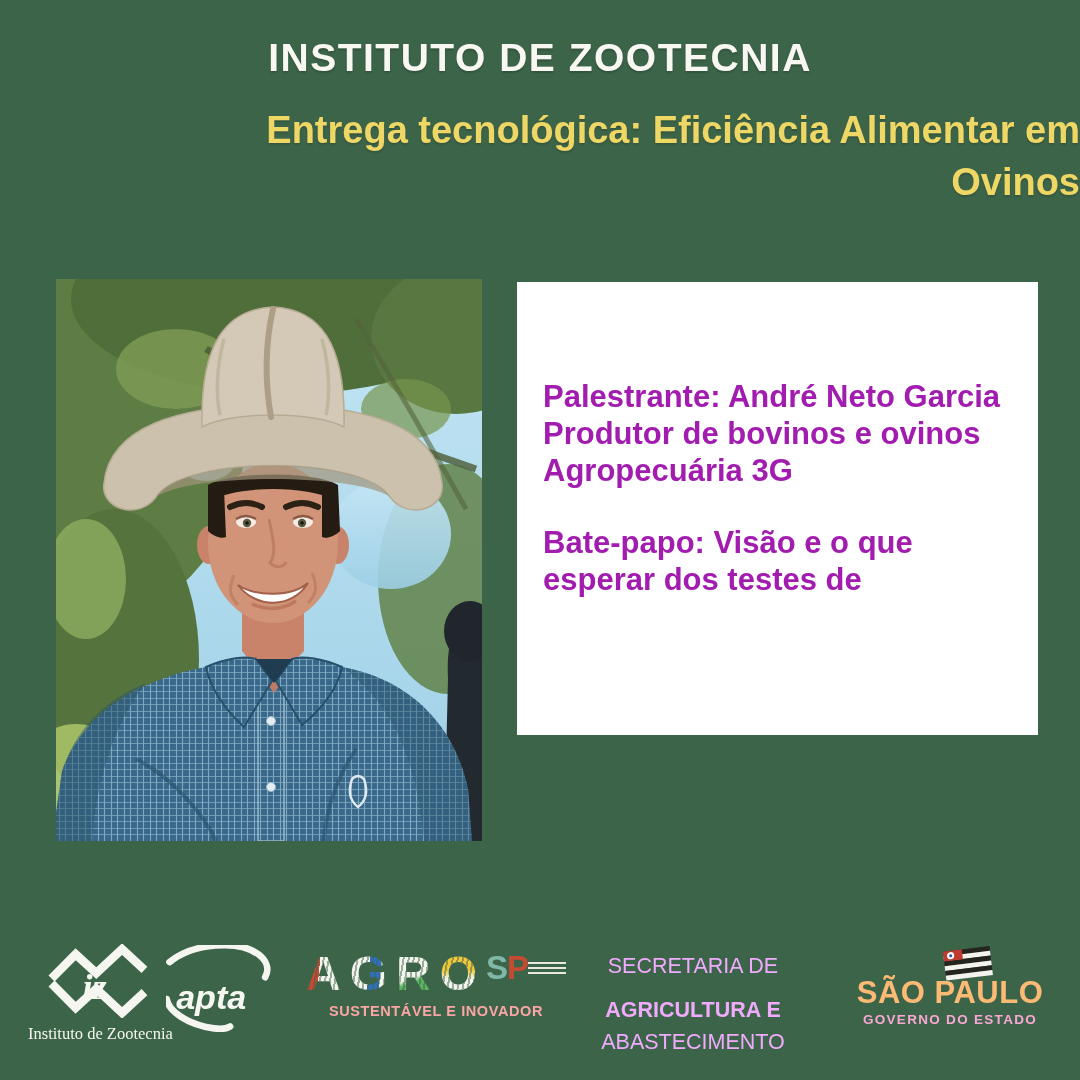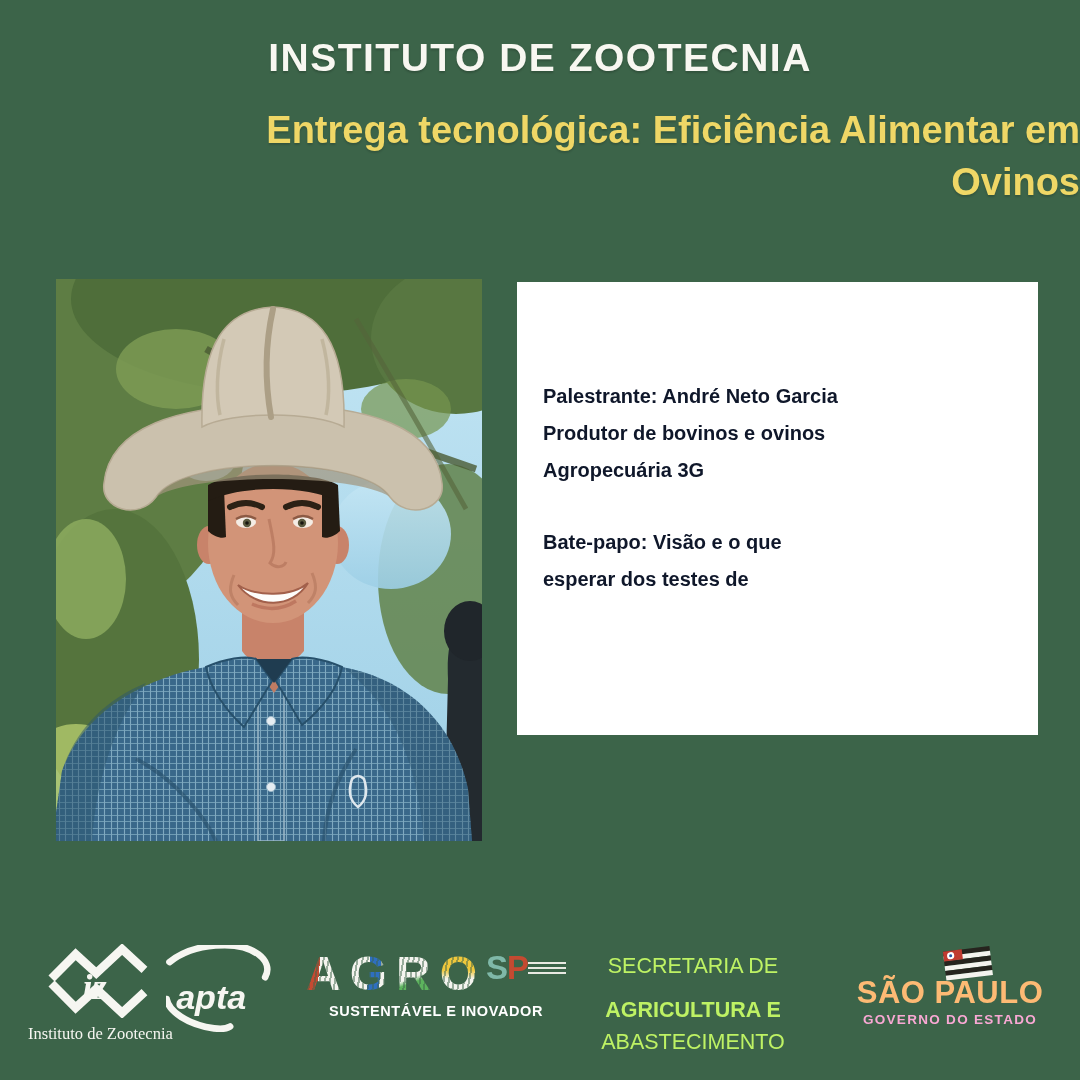--- a/index.html
+++ b/index.html
@@ -15,21 +15,21 @@
             text-shadow:0 2px 2px rgba(0,0,0,0.15);}
   .subtitle span{display:block;}
 
   
   .photo{position:absolute;left:56px;top:279px;width:426px;height:562px;margin:0;}
   .photo svg{display:block;width:426px;height:562px;}
 
   
   .card{position:absolute;left:517px;top:282px;width:521px;height:453px;background:#ffffff;}
   .card-text{position:absolute;left:26px;top:96px;right:14px;
-             color:#0f172a;font-size:20px;font-weight:700;line-height:37px;}
+             color:#a21caf;font-size:31px;font-weight:700;line-height:37px;}
   .card-block{margin:0 0 35px 0;}
   .card-block span{display:block;}
 
   
   .footer{position:absolute;left:0;top:930px;width:1080px;height:150px;}
   .logo-block{position:absolute;text-align:center;color:#ffffff;}
 
   .iz-block{left:28px;top:14px;width:140px;}
   .iz-block svg{width:104px;height:74px;}
   .iz-caption{font-family:"Liberation Serif",serif;font-size:16.5px;color:#f6f6f1;
@@ -51,24 +51,24 @@
             linear-gradient(160deg,#f4f4ef 0 55%,#5cb35d 64%);}
     .agro-o{background-image:repeating-linear-gradient(100deg,rgba(60,100,73,0) 0 3px,rgba(60,100,73,0.5) 3px 5px),
             linear-gradient(180deg,#f0c83c 0 42%,#f4f4ef 60%);}
   }
   .agro-sp{display:flex;align-items:center;margin-top:1px;}
   .agro-sp-letters{font-size:33px;font-weight:700;line-height:1.0;letter-spacing:-1px;}
   .agro-sp-letters .sp-s{color:#7fb8a8;}
   .agro-sp-letters .sp-p{color:#c44a31;}
   .agro-bars{margin-top:3px;}
   .agro-bars div{width:38px;height:2.5px;background:#e9e9e2;margin:0 0 2.5px 0;}
-  .agro-tagline{font-size:14.5px;font-weight:700;color:#ffffff;letter-spacing:0.6px;
+  .agro-tagline{font-size:14.5px;font-weight:700;color:#fca5a5;letter-spacing:0.6px;
                 margin-top:5px;white-space:nowrap;}
 
-  .secretaria-block{left:583px;top:20px;width:220px;color:#bef264;
+  .secretaria-block{left:583px;top:20px;width:220px;color:#f0abfc;
                     font-size:21.5px;line-height:32px;font-weight:400;}
   .secretaria-block .bold{font-weight:700;margin-top:12px;}
   .secretaria-block span{display:block;}
 
   .sp-gov-block{left:845px;top:15px;width:210px;}
   .sp-flag{display:block;width:54px;height:38px;margin:0 0 -8px 96px;}
   .sp-name{font-size:31px;font-weight:700;letter-spacing:0.5px;white-space:nowrap;
            color:#fdba74;}
   .sp-sub{font-size:13.5px;font-weight:700;letter-spacing:1.3px;white-space:nowrap;
           color:#f9a8d4;margin-top:1px;}

